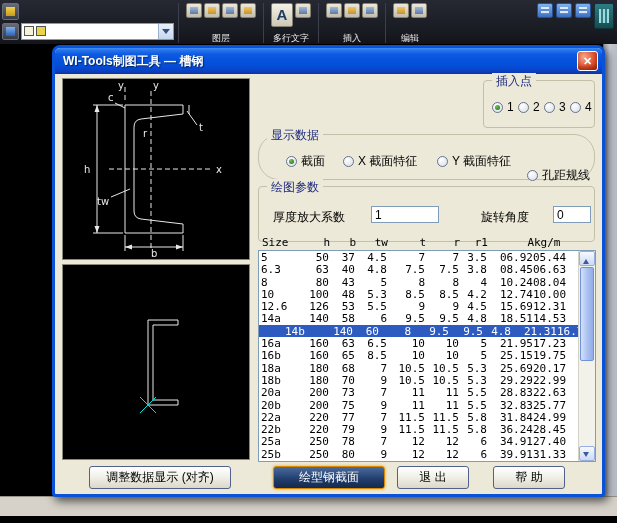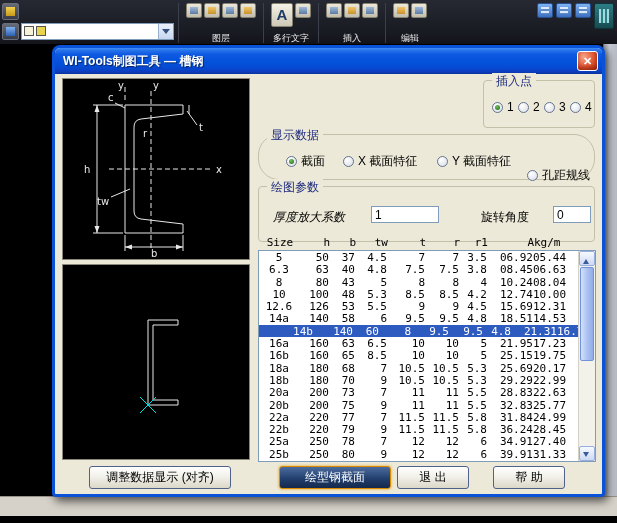--- a/index.html
+++ b/index.html
@@ -87,21 +87,21 @@
             font:12px "Liberation Sans",sans-serif;padding:0 3px;color:#000;}
 
   .thead{position:absolute;left:205px;top:162px;width:334px;height:13px;display:flex;
          font:11px "DejaVu Sans Mono",monospace;color:#000;}
   .listbox{position:absolute;left:203px;top:176px;width:338px;height:212px;box-sizing:border-box;
            background:#fff;border:1px solid #7f9db9;display:flex;overflow:hidden;}
   .tbody{flex:1;overflow:hidden;}
   .trow{display:flex;height:12.3px;line-height:12.3px;font:11px "DejaVu Sans Mono",monospace;color:#000;cursor:default;}
   .trow.selected{background:#2e5bc0;color:#fff;padding-left:24px;}
   .tcell{flex:none;overflow:hidden;}
-  .c0{width:36px;text-align:center;padding-left:2px;}
+  .c0{width:36px;text-align:left;padding-left:2px;}
   .c1{width:32px;text-align:right;}
   .c2{width:26px;text-align:right;}
   .c3{width:32px;text-align:right;}
   .c4{width:38px;text-align:right;}
   .c5{width:34px;text-align:right;}
   .c6{width:28px;text-align:right;}
   .c7{width:46px;text-align:right;}
   .c8{width:42px;}
 
   .scrollbar{width:16px;flex:none;background:#f2f1ea;border-left:1px solid #d4d2c6;display:flex;flex-direction:column;}
@@ -111,21 +111,21 @@
   .sb-btn.up::after{top:4px;border-bottom:5px solid #3a5a9c;}
   .sb-btn.down::after{top:5px;border-top:5px solid #3a5a9c;}
   .sb-thumb{height:92px;margin:1px;border:1px solid #7092d8;border-radius:2px;cursor:pointer;
             background:linear-gradient(90deg,#d4e0fa,#aac1f0 55%,#90ace8);}
   .sb-rest{flex:1;}
 
   .xp-btn{position:absolute;top:392px;height:23px;box-sizing:border-box;border:1px solid #50618c;border-radius:3px;
           background:linear-gradient(#ffffff,#f2f1ea 45%,#dcd8c8);font:12px "Liberation Sans",sans-serif;
           color:#000;cursor:pointer;box-shadow:inset 0 1px 0 #fff;}
   .btn-adjust{left:34px;width:142px;}
-  .btn-draw{left:224px;width:112px;color:#fff;border:1px solid #d98a00;
+  .btn-draw{left:218px;width:112px;color:#fff;border:1px solid #d98a00;
             background:linear-gradient(#4c6c9e,#223f6e 55%,#15294c);box-shadow:0 0 3px #e8a11a;}
   .btn-exit{left:342px;width:72px;}
   .btn-help{left:438px;width:72px;}
 
   svg text{font:10px "DejaVu Sans",sans-serif;fill:#e8e8e8;}
 </style>
 </head>
 <body>
 
 <div class="screen">
@@ -279,21 +279,21 @@
           <span>Y 截面特征</span>
         </label>
         <label class="radio" style="left:268px;top:32px;">
           <span class="rdot"></span>
           <span>孔距规线</span>
         </label>
       </div>
 
       <div class="grp grp-params">
         <span class="grp-title">绘图参数</span>
-        <span class="param-label" style="left:14px;top:22px;font-style:italic;">厚度放大系数</span>
+        <span class="param-label" style="left:14px;top:22px;">厚度放大系数</span>
         <input class="xp-input" style="left: 112px; top: 19px; width: 68px;" value="1">
         <span class="param-label" style="left:222px;top:22px;">旋转角度</span>
         <input class="xp-input" style="left: 294px; top: 19px; width: 38px;" value="0">
       </div>
 
       <div class="thead">
           <span class="tcell c0">Size</span>
           <span class="tcell c1">h</span>
           <span class="tcell c2">b</span>
           <span class="tcell c3">tw</span>

